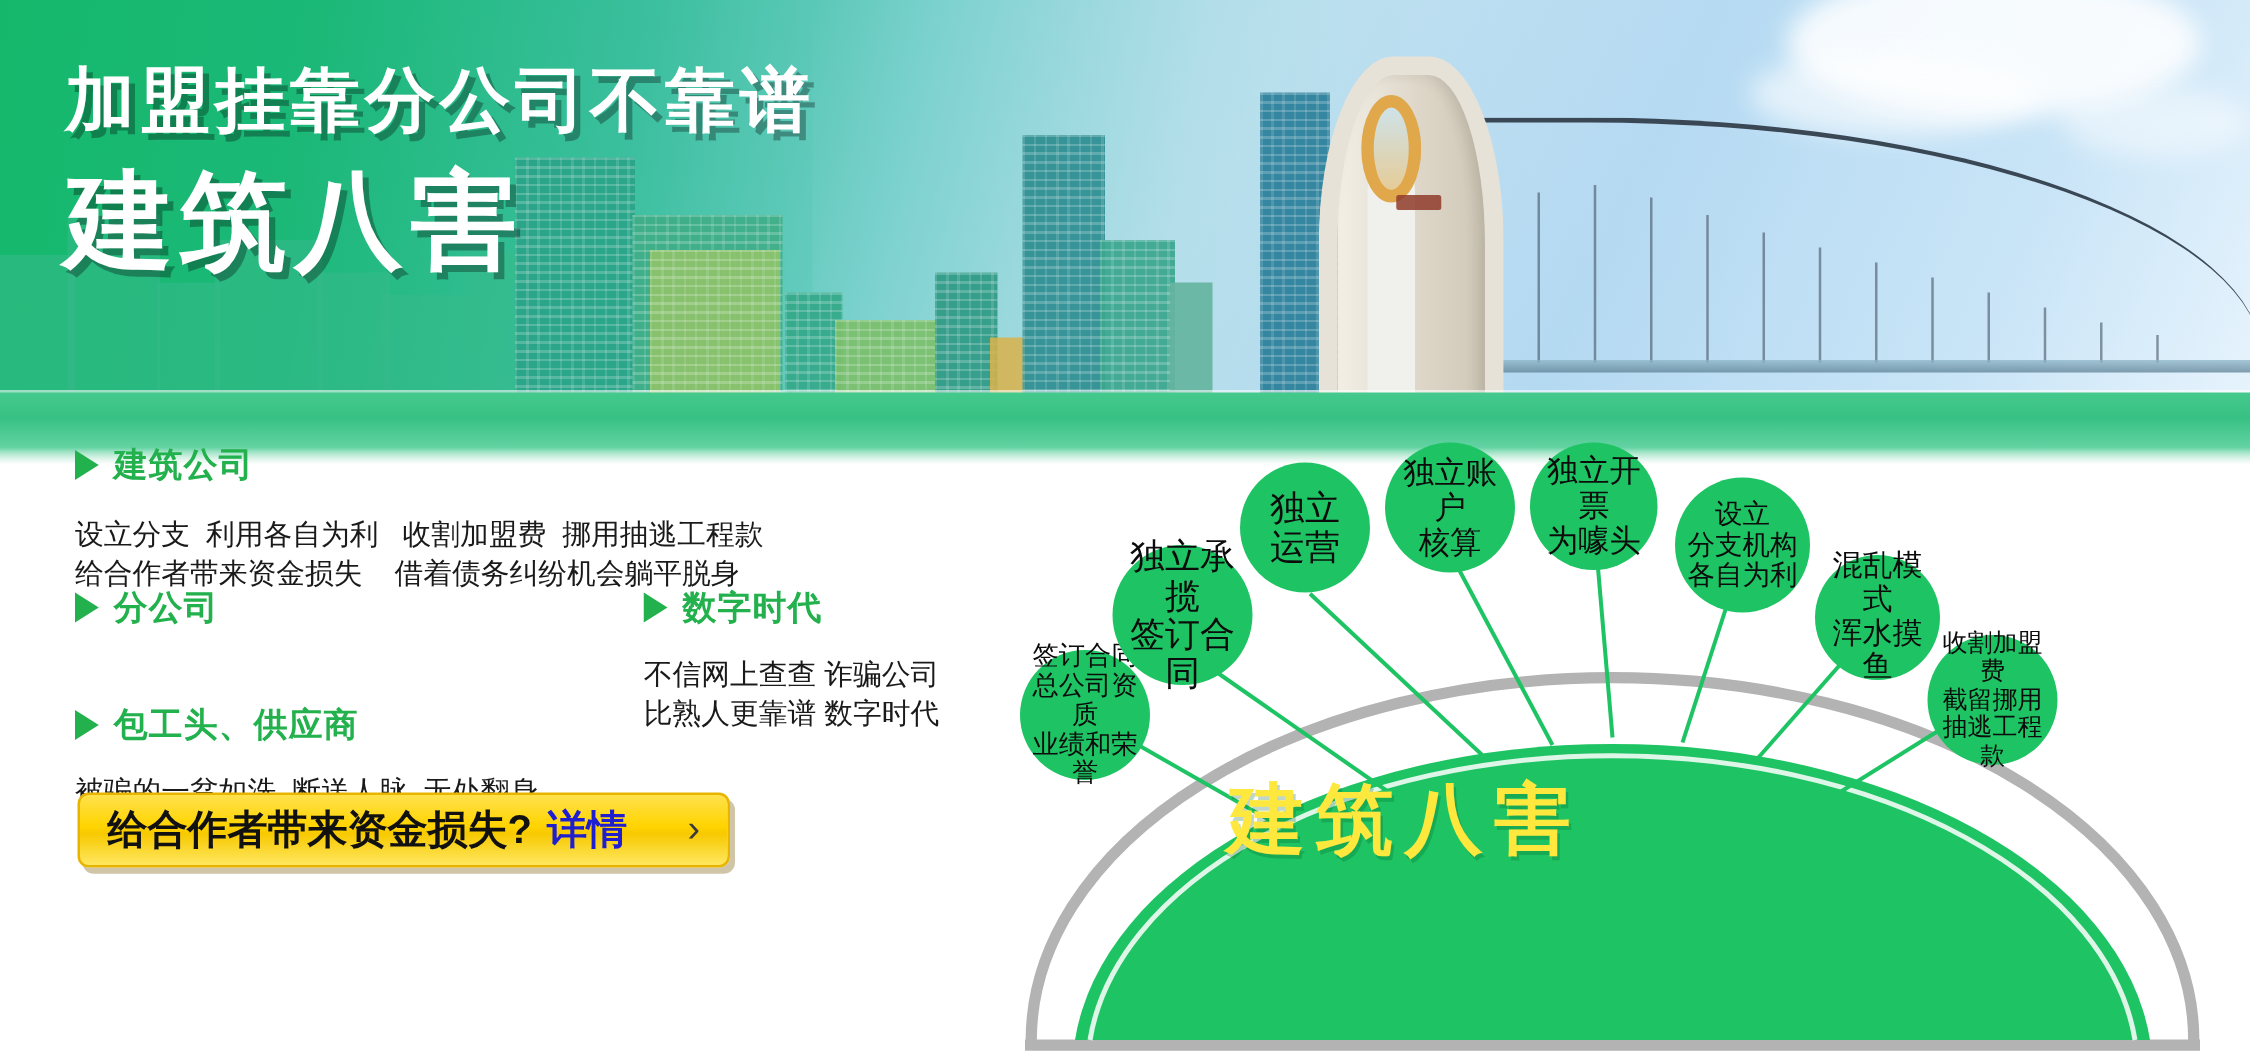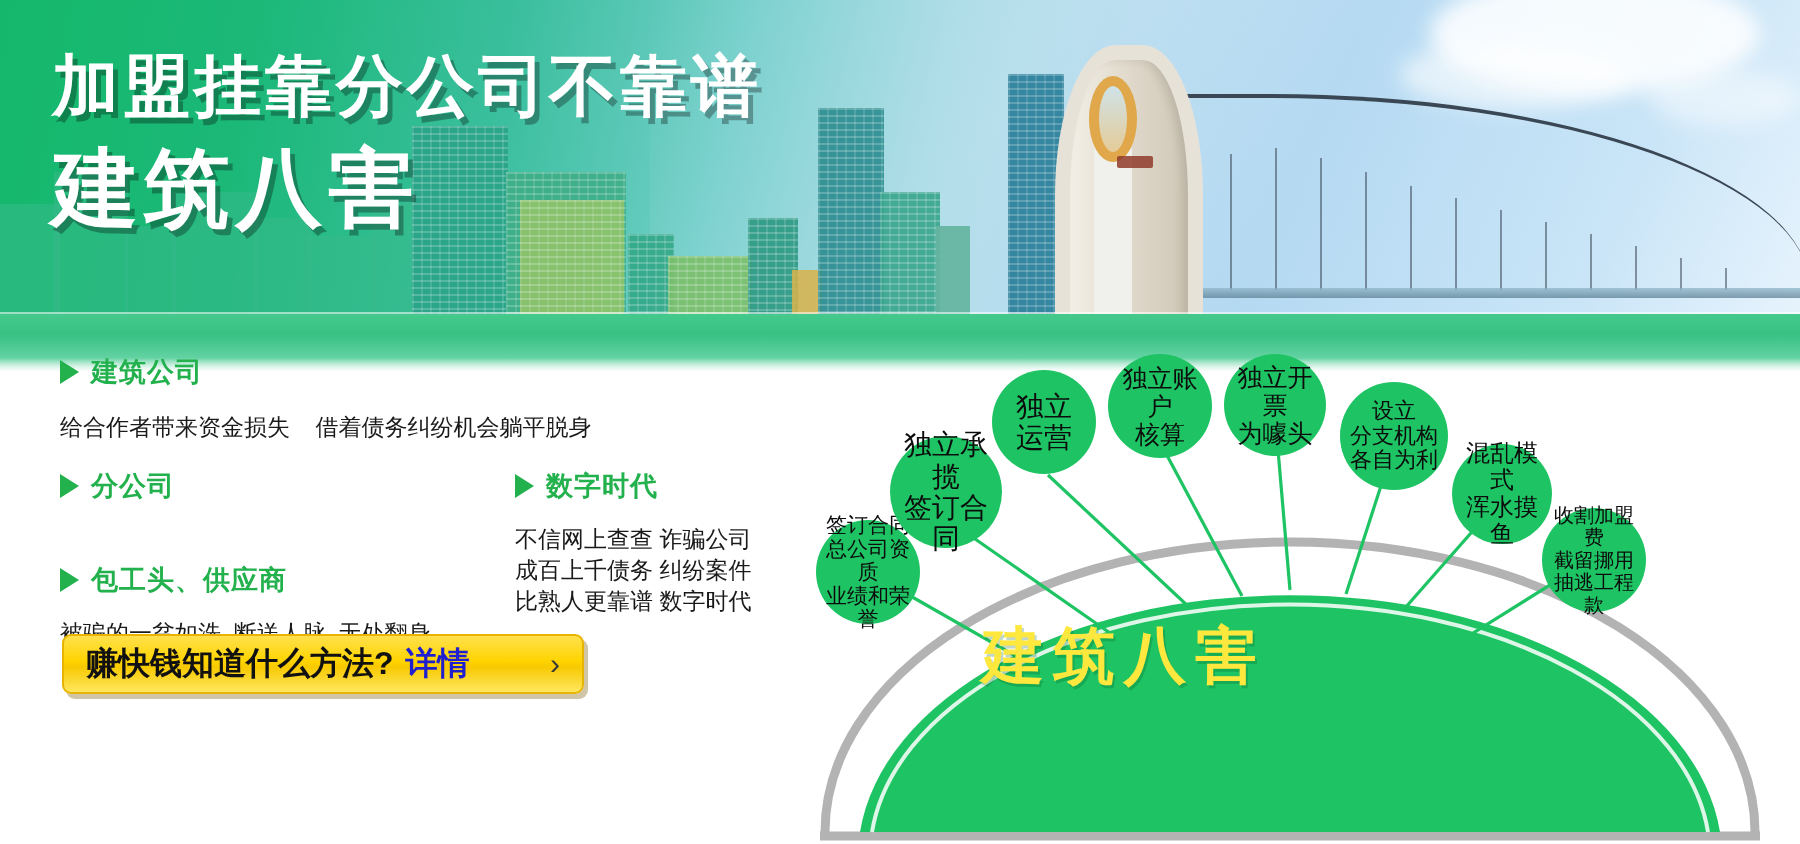--- a/index.html
+++ b/index.html
@@ -54,21 +54,21 @@
       border-top:4px solid #3a4755;border-radius:0 78% 0 0 / 0 100% 0 0;
       transform:rotate(0deg);}
   .vert{position:absolute;bottom:38px;width:2px;background:rgba(58,71,85,.55);}
   .deck{position:absolute;left:105px;bottom:30px;width:700px;height:10px;
       background:linear-gradient(180deg,#8fb7c9,#5c7f93);opacity:.75;}
   .signlogo{position:absolute;left:62px;bottom:160px;width:36px;height:12px;
       background:#8f3b2a;opacity:.85;border-radius:2px;}
 
   
   .headline{position:absolute;left:52px;top:52px;z-index:6;}
-  .h-l1{font-size:67px;font-weight:bold;color:#fff;letter-spacing:4px;line-height:1;
+  .h-l1{font-size:56px;font-weight:bold;color:#fff;letter-spacing:4px;line-height:1;
         text-shadow:5px 6px 0 rgba(0,0,0,.30);}
   .h-l2{font-size:86px;font-weight:bold;color:#fff;letter-spacing:6px;line-height:1;
         margin-top:26px;text-shadow:5px 6px 0 rgba(0,0,0,.30);}
 
   
   .left{position:absolute;left:0;top:372px;width:790px;height:472px;}
   .sec{position:absolute;}
   .sec-h{display:flex;align-items:center;gap:12px;}
   .tri{width:0;height:0;border-left:19px solid #22b14c;border-top:12px solid transparent;
        border-bottom:12px solid transparent;}
@@ -197,20 +197,21 @@
   </div>
 
   <div class="left">
 
     <div class="sec s1">
       <div class="sec-h">
         <div class="tri"></div>
         <div class="sec-t">建筑公司</div>
       </div>
       <div class="body">
+        <div class="ln">设立分支  利用各自为利   收割加盟费  挪用抽逃工程款</div>
         <div class="ln"><span>给合作者带来资金损失    </span><span class="green">借着债务纠纷机会躺平脱身</span></div>
       </div>
     </div>
 
     <div class="sec s2">
       <div class="sec-h">
         <div class="tri"></div>
         <div class="sec-t">分公司</div>
       </div>
     </div>
@@ -225,27 +226,26 @@
       </div>
     </div>
 
     <div class="sec s4">
       <div class="sec-h">
         <div class="tri"></div>
         <div class="sec-t">数字时代</div>
       </div>
       <div class="body">
         <div class="ln">不信网上查查 诈骗公司</div>
-        <div class="ln">成百上千债务 纠纷案件</div>
         <div class="ln">比熟人更靠谱 数字时代</div>
       </div>
     </div>
 
     <div class="cta">
-      <span class="cta-main">赚快钱知道什么方法?</span>
+      <span class="cta-main">给合作者带来资金损失?</span>
       <span class="cta-link">详情</span>
       <span class="cta-arrow">›</span>
     </div>
   </div>
 
   <div class="diagram">
     <svg class="dsvg" viewBox="0 0 1010 504">
 
       <path d="M35 492 A465 290 0 0 1 965 492" fill="none" stroke="#b3b3b3" stroke-width="9"></path>
       <line x1="30" y1="496" x2="970" y2="496" stroke="#b3b3b3" stroke-width="9"></line>

